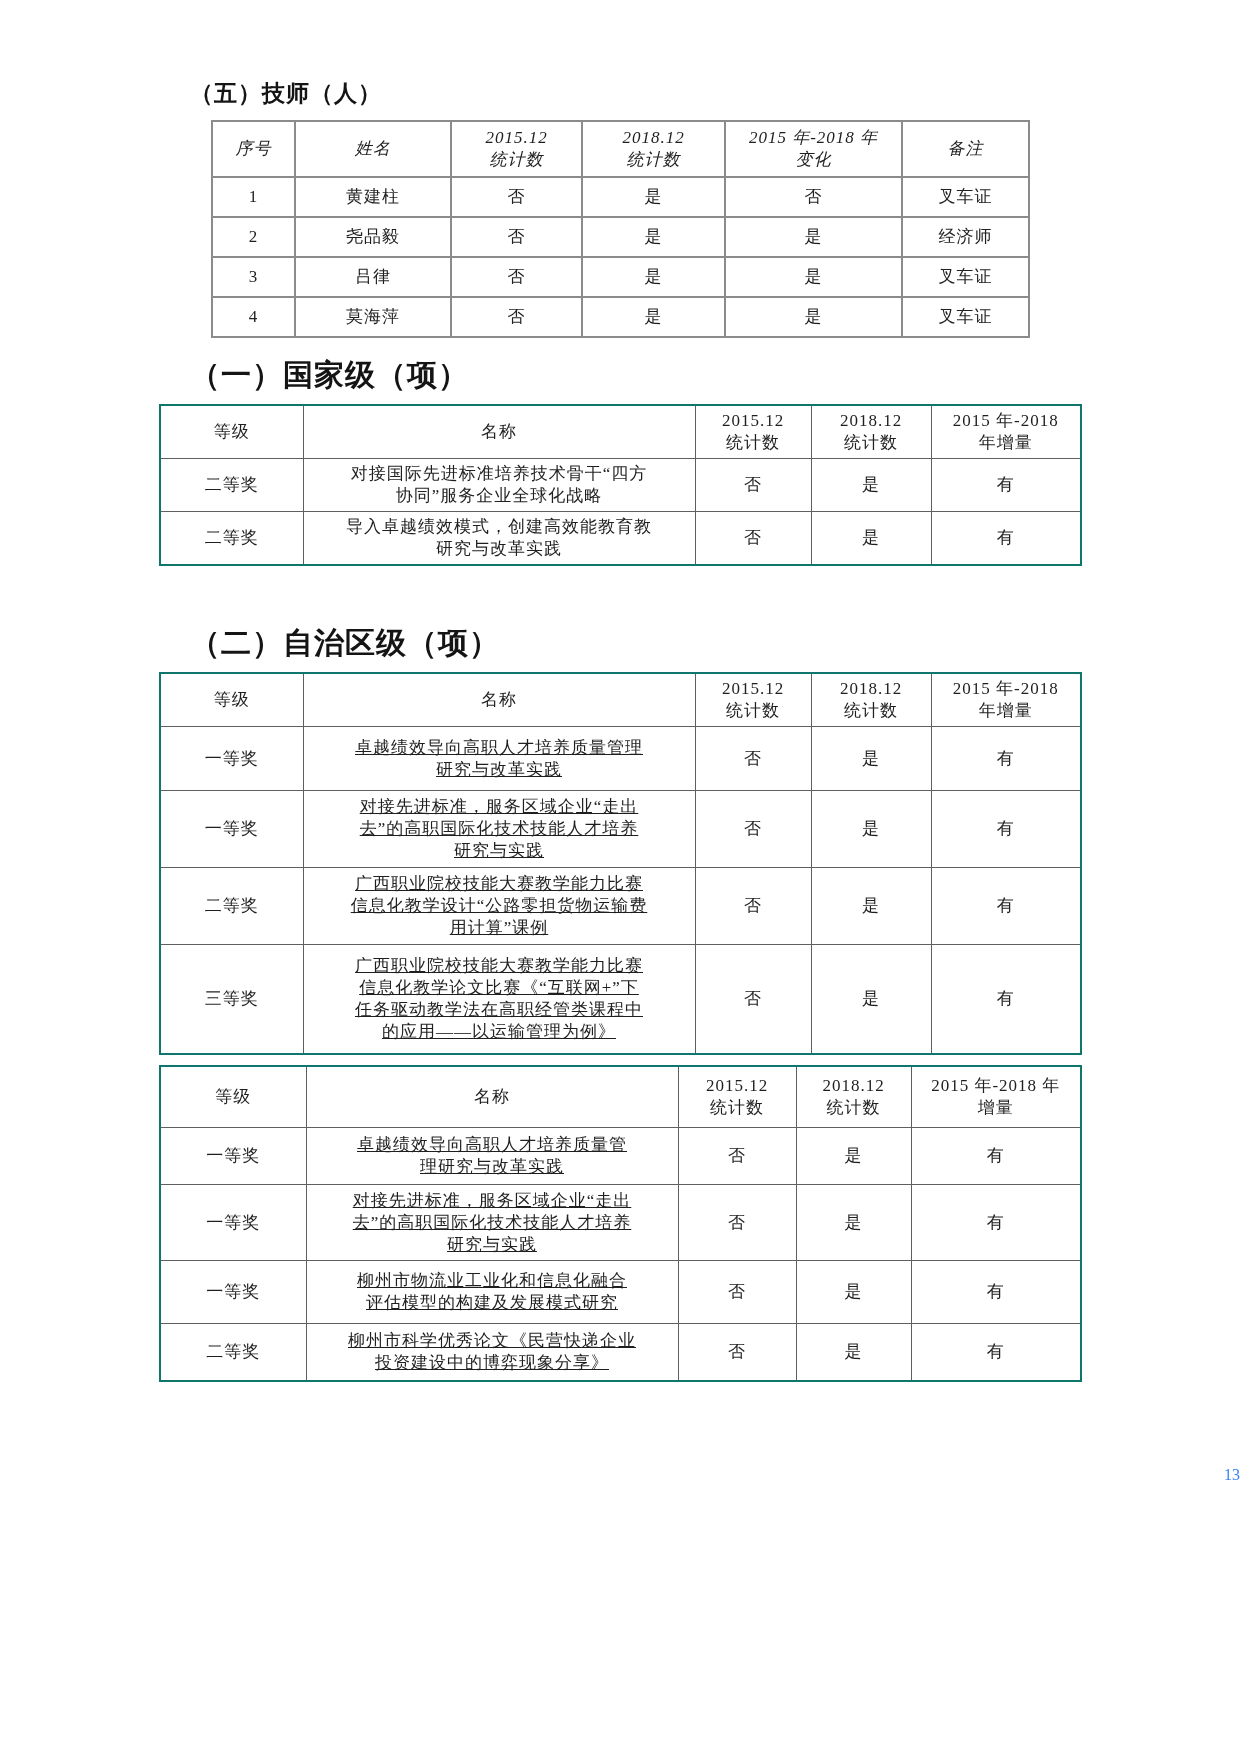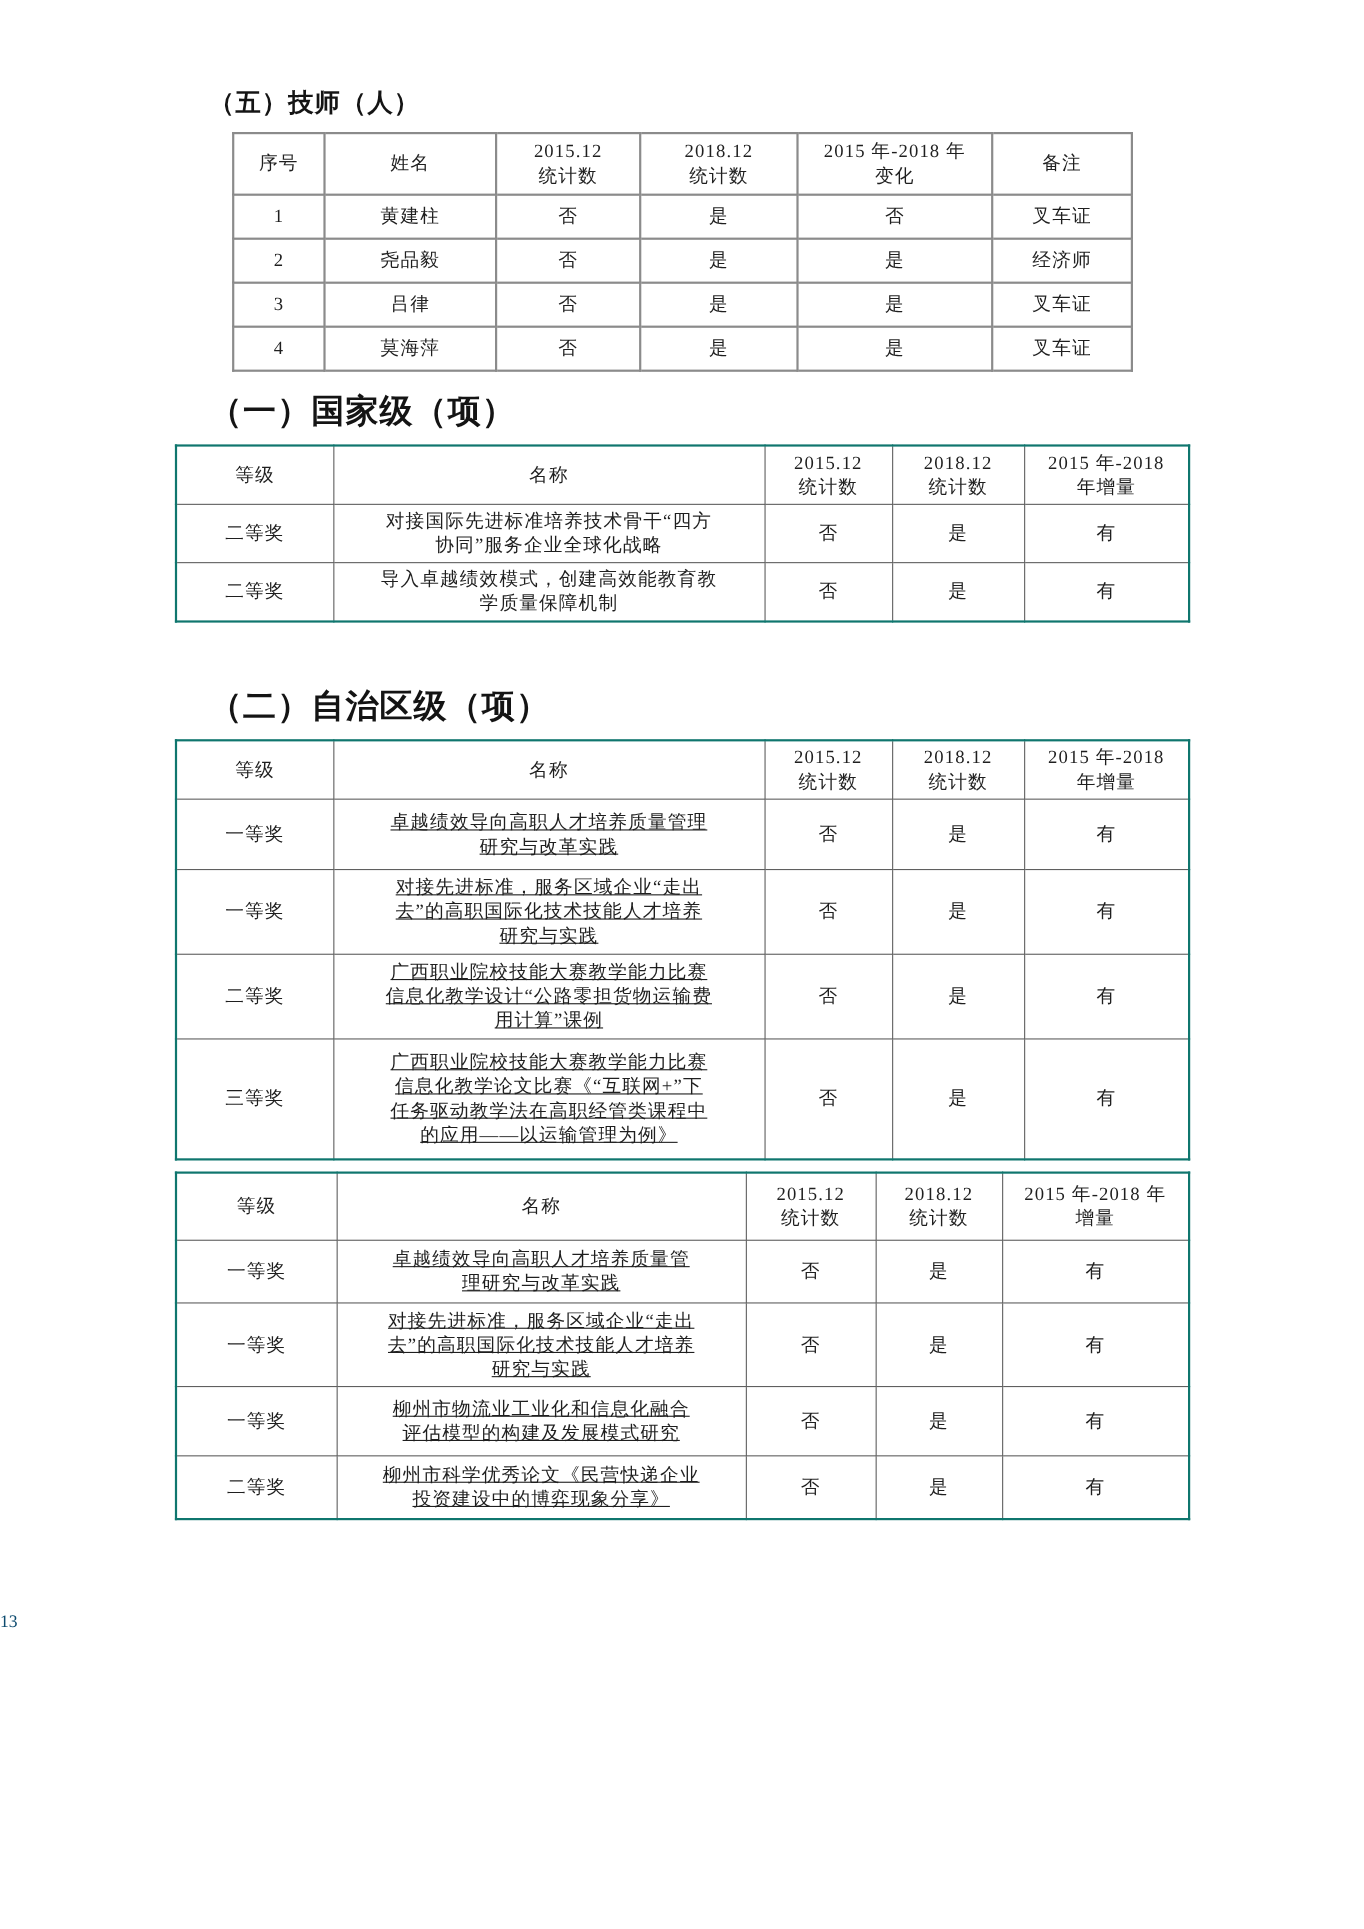--- a/index.html
+++ b/index.html
@@ -35,21 +35,21 @@
     font-size:17px;
     line-height:22px;
     padding:4px 6px;
     white-space:pre-line;
     letter-spacing:1px;
     overflow:hidden;
   }
   
   table.t1 { margin:12px 0 0 211px; width:817px; border:2px solid #565656; }
   table.t1 th, table.t1 td { border:2px solid #8b8b8b; }
-  table.t1 thead tr { height:56px; }
+  table.t1 thead tr { height:56px;font-style:italic; }
   table.t1 tbody tr { height:40px; }
 
   
   table.t2, table.t3, table.t4 { margin-left:159px; width:921px; border:2px solid #0f766e; }
   table.t2 th, table.t2 td,
   table.t3 th, table.t3 td,
   table.t4 th, table.t4 td { border:1px solid #5f5f5f; }
   table.t2 { margin-top:14px; }
   table.t3 { margin-top:14px; }
   table.t4 { margin-top:10px; }
@@ -60,23 +60,23 @@
   tr.rh64  { height:64px; }
   tr.rh77  { height:77px; }
   tr.rh109 { height:109px; }
   tr.rh57  { height:57px; }
   tr.rh76  { height:76px; }
   tr.rh63  { height:63px; }
   td.name-left { text-align:left; padding-left:14px;text-decoration:underline; }
 
   .pageno {
     margin-top:84px;
-    text-align:left;
+    text-align:right;
     font-size:16px;
-    color:#0c4a6e;
+    color:#3b82f6;
     letter-spacing:0;
   }
 </style>
 </head>
 <body>
 
 <div class="page">
 
   <h2 class="h h-s5">（五）技师（人）</h2>
 
@@ -166,21 +166,21 @@
         <td>二等奖</td>
         <td>对接国际先进标准培养技术骨干“四方
 协同”服务企业全球化战略</td>
         <td>否</td>
         <td>是</td>
         <td>有</td>
       </tr>
       <tr>
         <td>二等奖</td>
         <td>导入卓越绩效模式，创建高效能教育教
-学质量保障机制</td>
+研究与改革实践</td>
         <td>否</td>
         <td>是</td>
         <td>有</td>
       </tr>
     </tbody>
   </table>
 
   <h2 class="h h-sub h-sub2">（二）自治区级（项）</h2>
 
   <table class="t t3">

